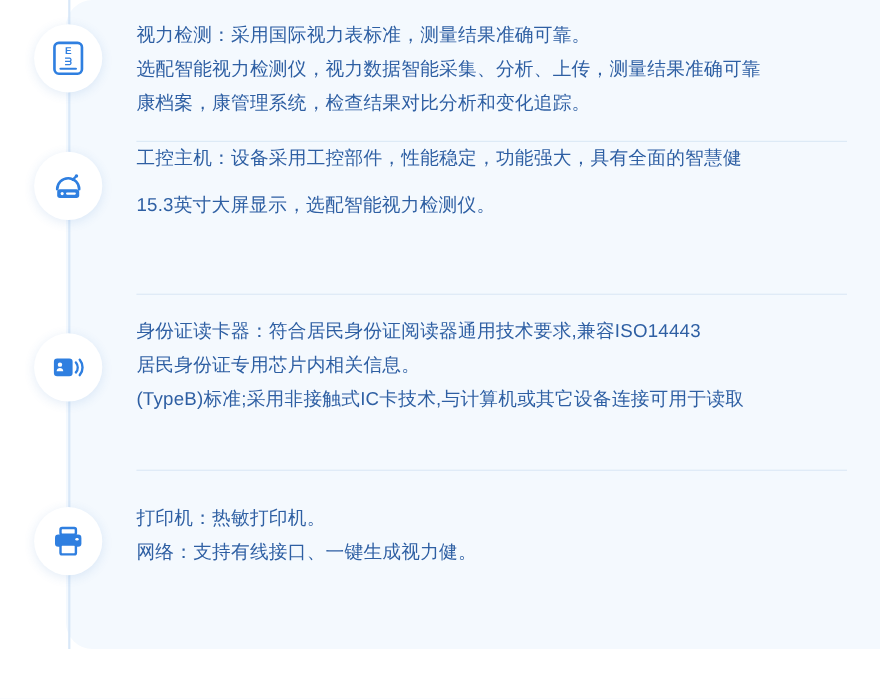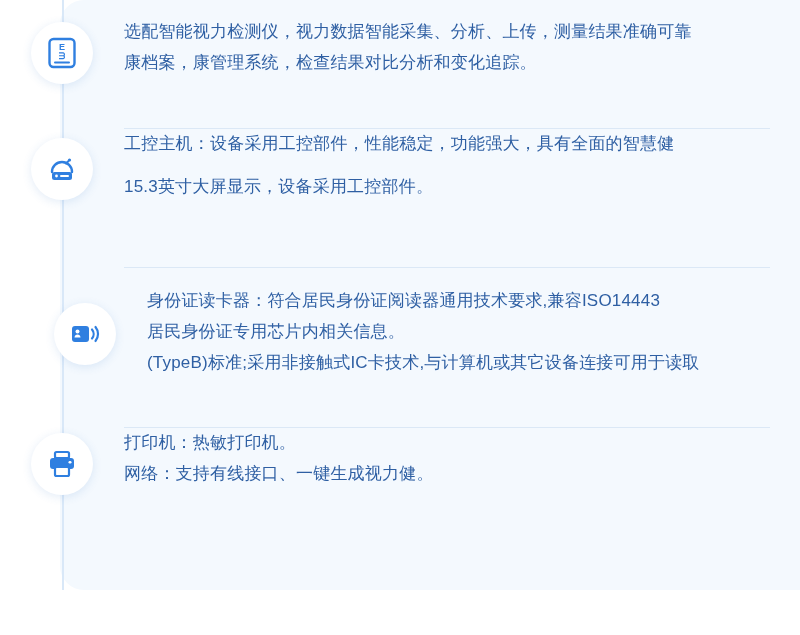--- a/index.html
+++ b/index.html
@@ -78,22 +78,22 @@
     position: absolute;
     left: 124px;
     right: 30px;
     height: 1px;
     background: #dbe8f6;
   }
 
   
   #feature-0 { padding-top: 16px; height: 128px; }
   #feature-1 { height: 139px; }
-  #feature-2 { padding-top: 18px; height: 160px; margin-left: 23px; }
-  #feature-3 { padding-top: 0; height: 120px; }
+  #feature-2 { padding-top: 18px; height: 160px; }
+  #feature-3 { padding-top: 28px; height: 120px; }
 
   #feature-0 .icon-wrap { padding-top: 6px; }
   #feature-1 .icon-wrap { padding-top: 10px; }
   #feature-2 .icon-wrap { padding-top: 18px; }
   #feature-3 .icon-wrap { padding-top: 6px; }
 
   #div-0 { top: 128px; }
   #div-1 { top: 267px; }
   #div-2 { top: 427px; }
 </style>
@@ -110,20 +110,21 @@
       <div class="icon-badge">
         <svg width="34" height="34" viewBox="0 0 34 34" aria-hidden="true">
           <rect x="4.5" y="3" width="25" height="28" rx="4" fill="none" stroke="#2f7fe0" stroke-width="2.4"></rect>
           <text x="17" y="13.5" font-family="Liberation Sans, sans-serif" font-size="9" font-weight="bold" fill="#2f7fe0" text-anchor="middle">E</text>
           <text x="17" y="23" font-family="Liberation Sans, sans-serif" font-size="9" font-weight="bold" fill="#2f7fe0" text-anchor="middle">ᗱ</text>
           <rect x="9" y="25.5" width="16" height="2" rx="1" fill="#2f7fe0"></rect>
         </svg>
       </div>
     </div>
     <div class="text-block">
+      <div class="line">视力检测：采用国际视力表标准，测量结果准确可靠。</div>
       <div class="line">选配智能视力检测仪，视力数据智能采集、分析、上传，测量结果准确可靠</div>
       <div class="line">康档案，康管理系统，检查结果对比分析和变化追踪。</div>
     </div>
   </div>
 
   <div class="divider" id="div-0"></div>
 
   <div class="feature" id="feature-1">
     <div class="icon-wrap">
       <div class="icon-badge">
@@ -132,21 +133,21 @@
           <rect x="7" y="20" width="20" height="8" rx="2.5" fill="#2f7fe0"></rect>
           <circle cx="11.5" cy="24" r="1.4" fill="#ffffff"></circle>
           <rect x="15" y="23" width="9" height="2" rx="1" fill="#ffffff"></rect>
           <path d="M21 11.5l2.5-2.5" stroke="#2f7fe0" stroke-width="2" stroke-linecap="round"></path>
           <circle cx="24.5" cy="8" r="1.6" fill="#2f7fe0"></circle>
         </svg>
       </div>
     </div>
     <div class="text-block">
       <div class="line">工控主机：设备采用工控部件，性能稳定，功能强大，具有全面的智慧健</div>
-      <div class="line" style="margin-top:12px;">15.3英寸大屏显示，设备采用工控部件。</div>
+      <div class="line" style="margin-top:12px;">15.3英寸大屏显示，选配智能视力检测仪。</div>
     </div>
   </div>
 
   <div class="divider" id="div-1"></div>
 
   <div class="feature" id="feature-2">
     <div class="icon-wrap">
       <div class="icon-badge">
         <svg width="34" height="34" viewBox="0 0 34 34" aria-hidden="true">
           <rect x="4" y="9" width="17" height="16" rx="3" fill="#2f7fe0"></rect>

